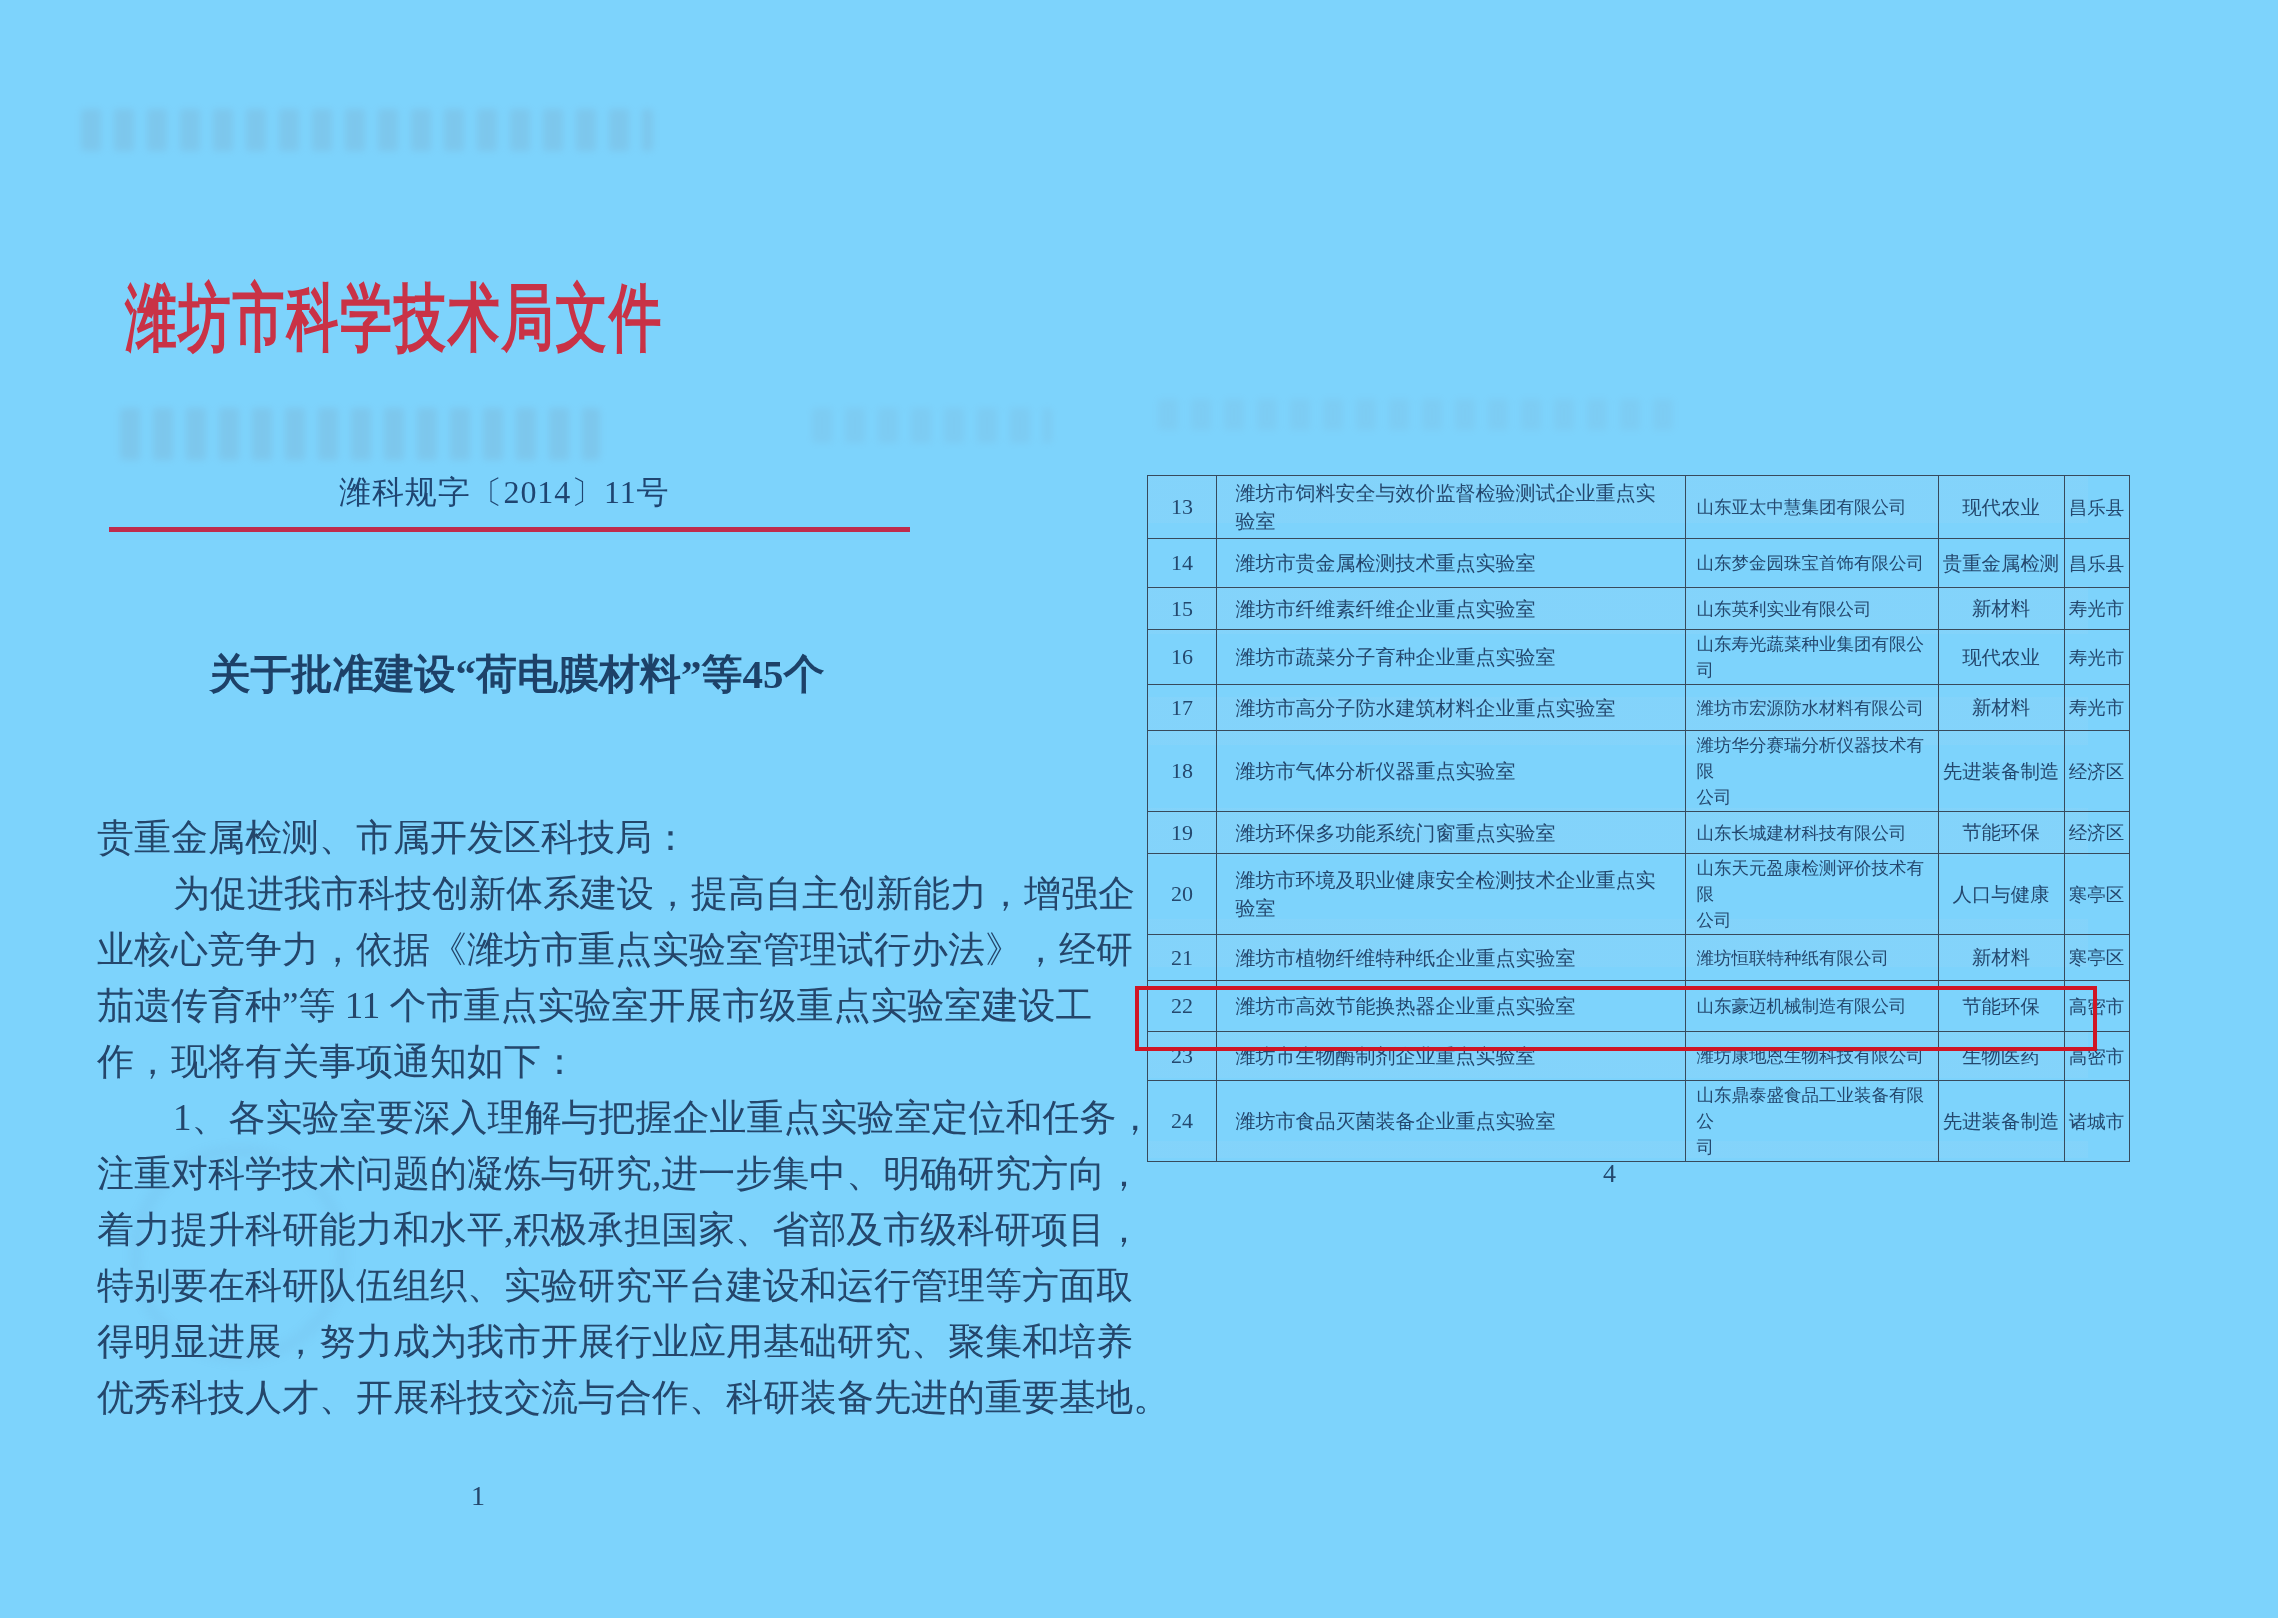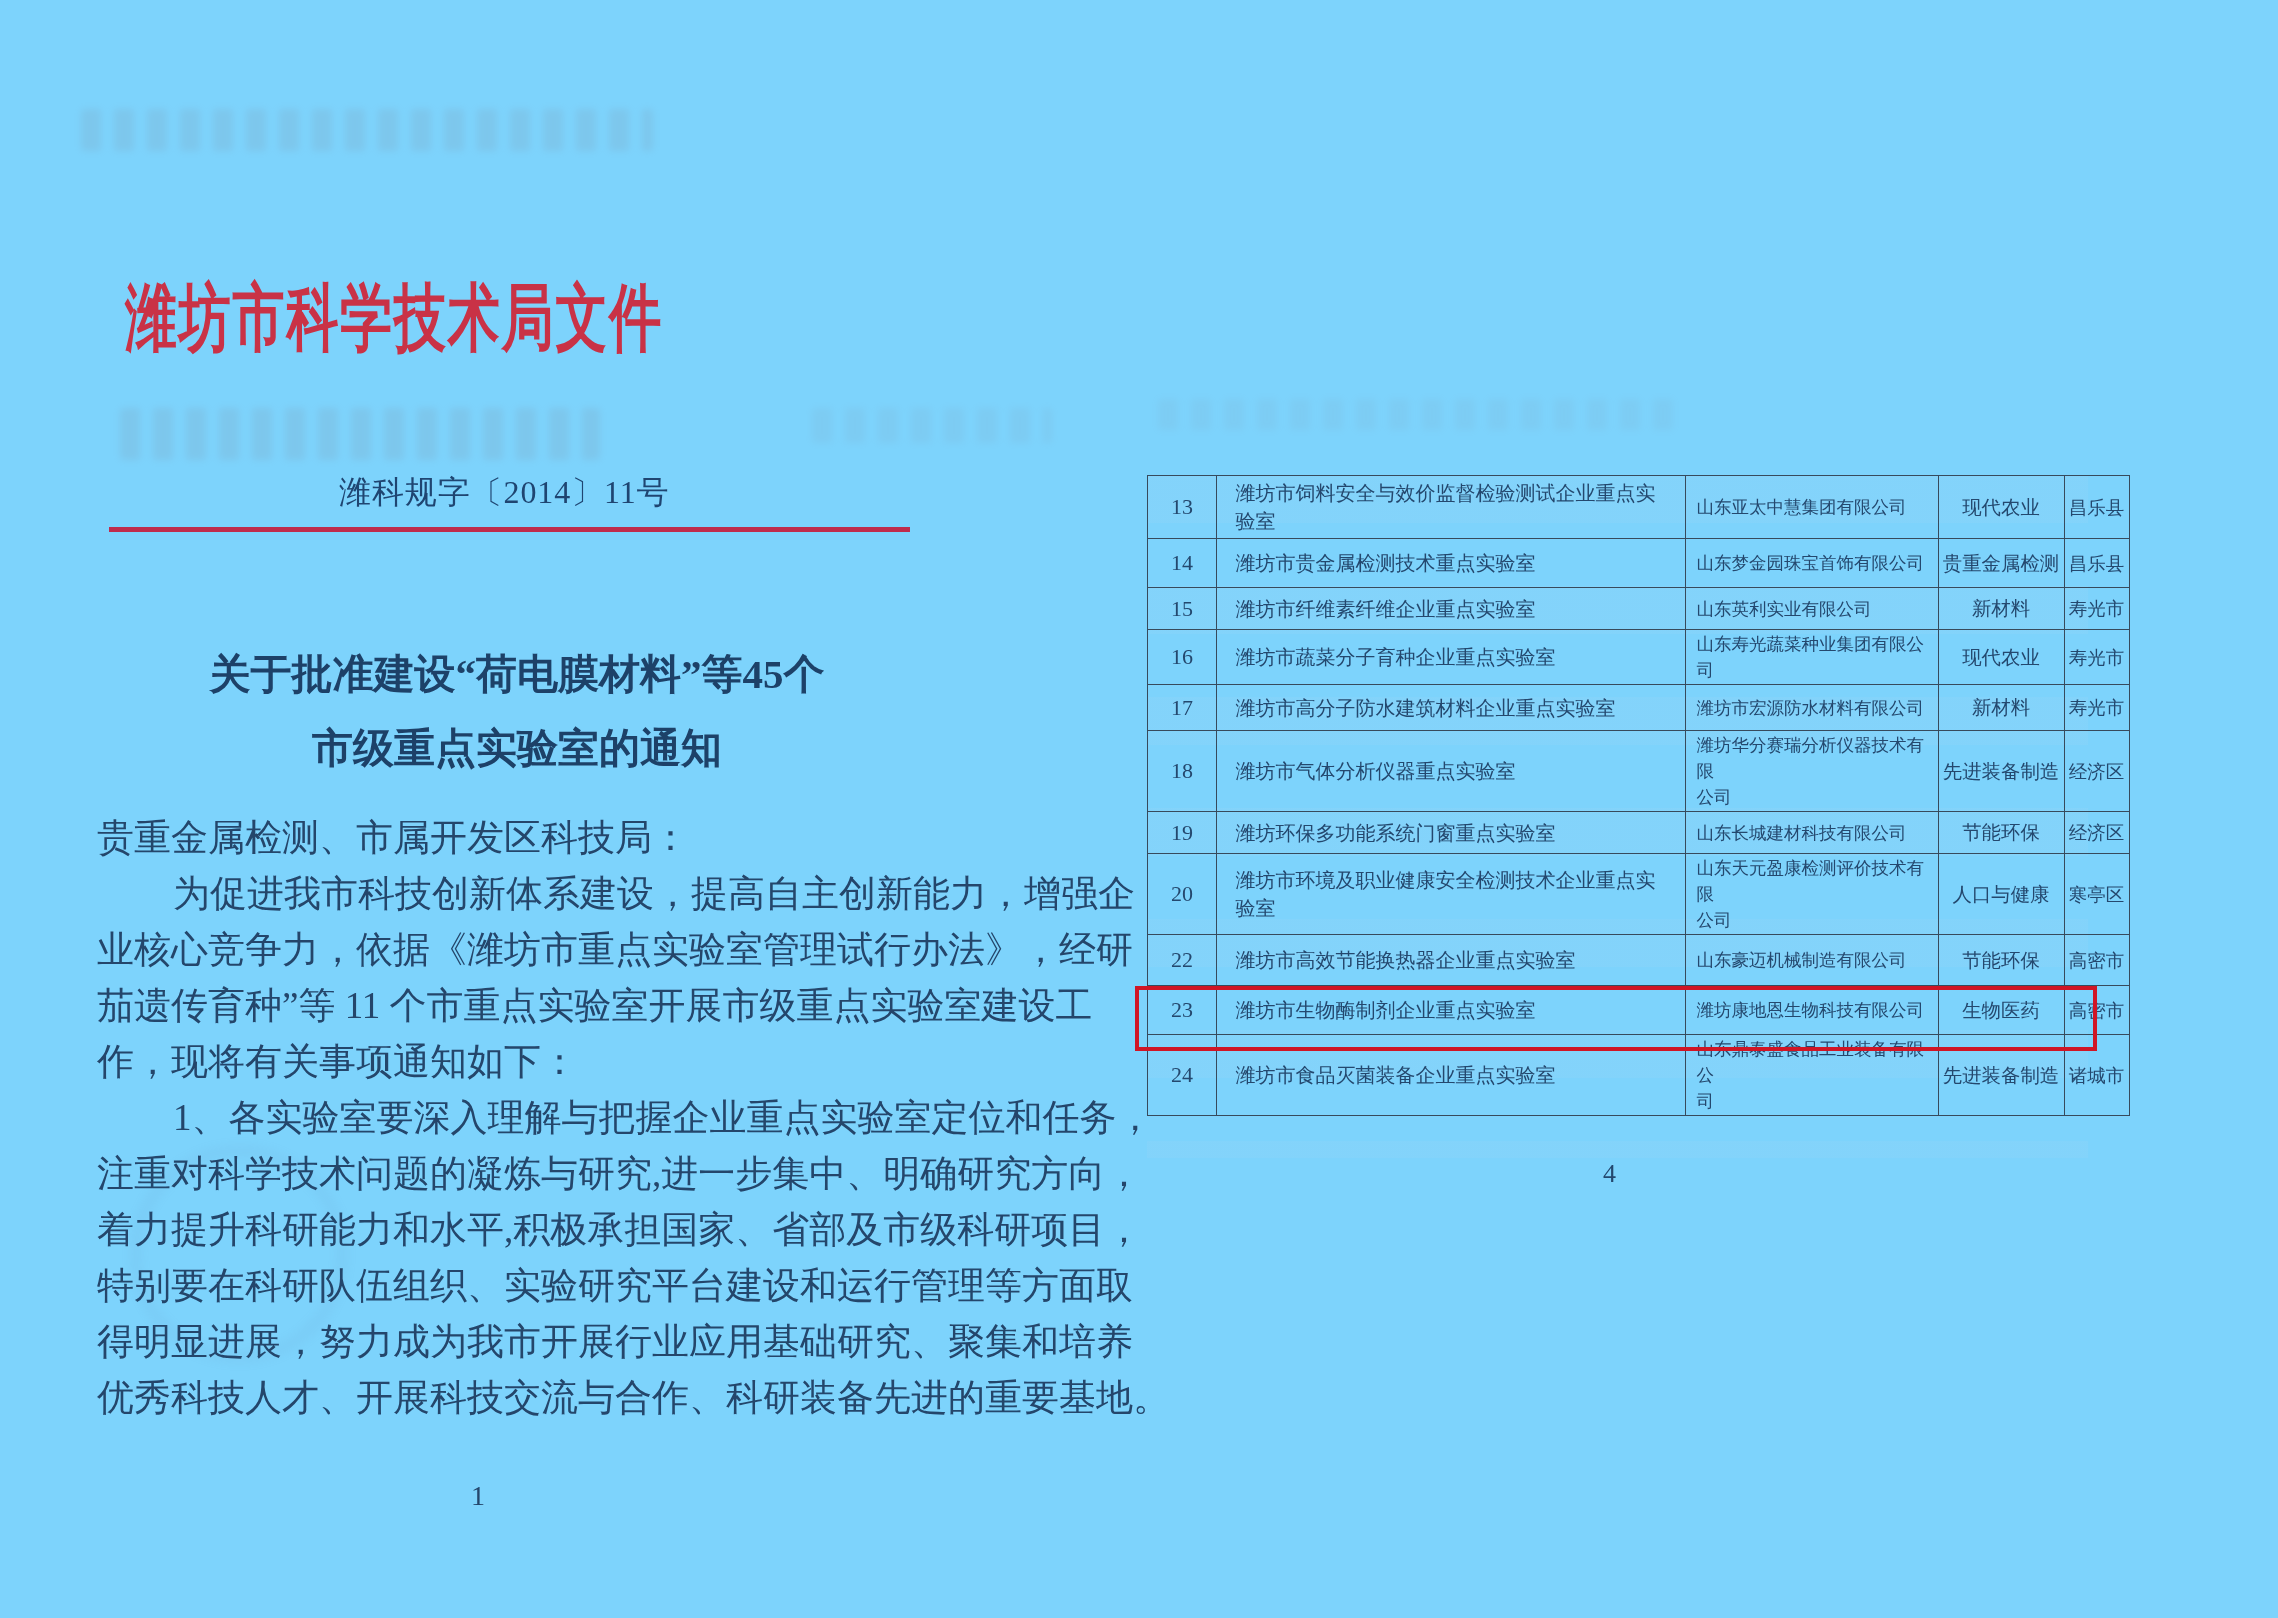--- a/index.html
+++ b/index.html
@@ -98,21 +98,20 @@
   <div class="smudge sm4"></div>
   <div class="stamp-ghost"></div>
   <div class="table-tint"></div>
 
   <div>
     <div class="doc-title">潍坊市科学技术局文件</div>
     <div class="doc-number">潍科规字〔2014〕11号</div>
     <div class="red-rule"></div>
     <div class="doc-heading">
       <div>关于批准建设“荷电膜材料”等45个</div>
-      <div>市级重点实验室的通知</div>
     </div>
     <div class="doc-body">
       <div class="line">贵重金属检测、市属开发区科技局：</div>
       <div class="line indent">为促进我市科技创新体系建设，提高自主创新能力，增强企</div>
       <div class="line">业核心竞争力，依据《潍坊市重点实验室管理试行办法》，经研</div>
       <div class="line">茄遗传育种”等 11 个市重点实验室开展市级重点实验室建设工</div>
       <div class="line">作，现将有关事项通知如下：</div>
       <div class="line indent">1、各实验室要深入理解与把握企业重点实验室定位和任务，</div>
       <div class="line">注重对科学技术问题的凝炼与研究,进一步集中、明确研究方向，</div>
       <div class="line">着力提升科研能力和水平,积极承担国家、省部及市级科研项目，</div>
@@ -178,20 +177,27 @@
     </tr>
     <tr class="h78">
       <td class="c-no">20</td>
       <td class="c-lab">潍坊市环境及职业健康安全检测技术企业重点实
 验室</td>
       <td class="c-com">山东天元盈康检测评价技术有限
 公司</td>
       <td class="c-field">人口与健康</td>
       <td class="c-city">寒亭区</td>
     </tr>
+    <tr class="h50">
+      <td class="c-no">21</td>
+      <td class="c-lab">潍坊市植物纤维特种纸企业重点实验室</td>
+      <td class="c-com">潍坊恒联特种纸有限公司</td>
+      <td class="c-field">新材料</td>
+      <td class="c-city">寒亭区</td>
+    </tr>
     <tr class="h55">
       <td class="c-no">22</td>
       <td class="c-lab">潍坊市高效节能换热器企业重点实验室</td>
       <td class="c-com">山东豪迈机械制造有限公司</td>
       <td class="c-field">节能环保</td>
       <td class="c-city">高密市</td>
     </tr>
     <tr class="h53">
       <td class="c-no">23</td>
       <td class="c-lab">潍坊市生物酶制剂企业重点实验室</td>

